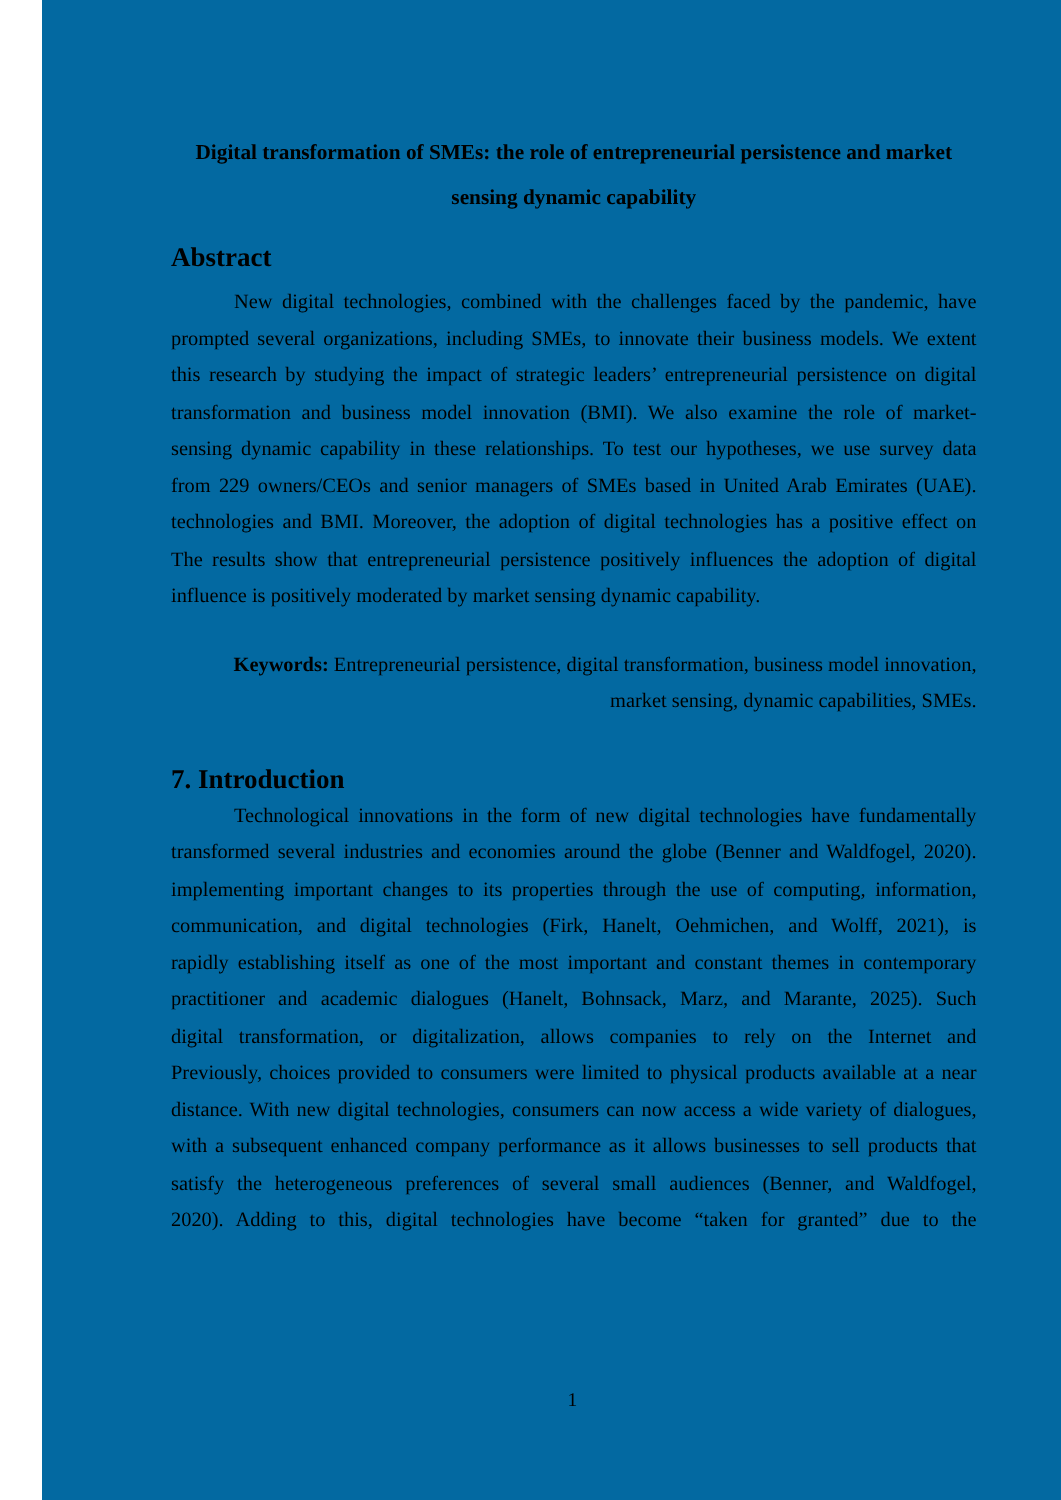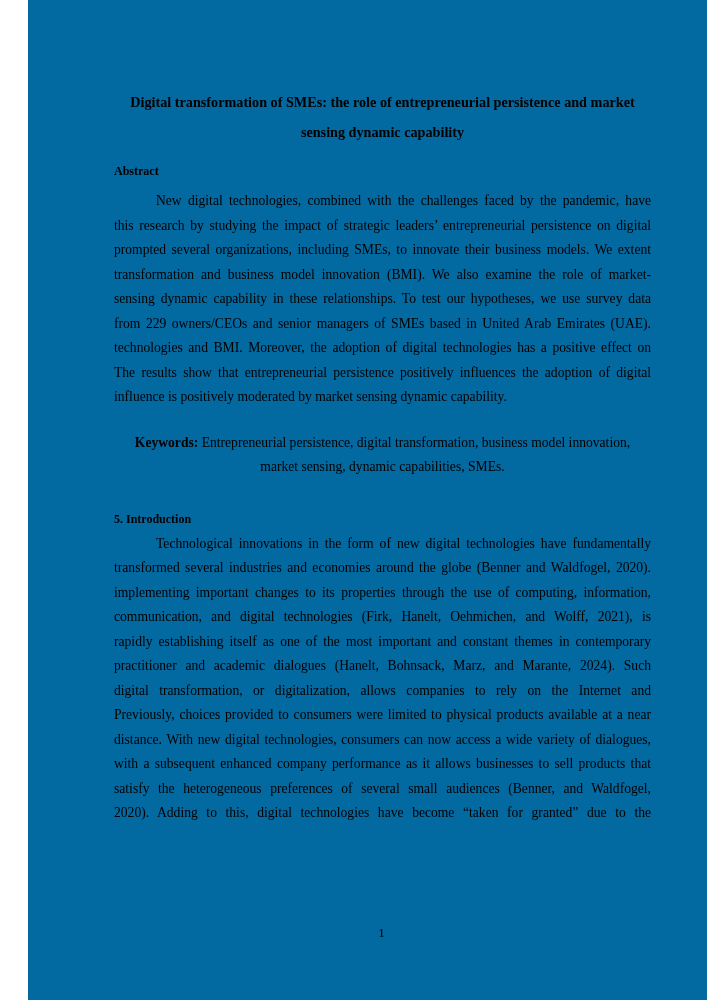--- a/index.html
+++ b/index.html
@@ -29,21 +29,21 @@
     font-size: 14.2px;
     font-weight: bold;
     line-height: 30px;
   }
   .title .line {
     text-align: center;
     text-align-last: center;
     white-space: nowrap;
   }
   .heading {
-    font-size: 12px;
+    font-size: 18px;
     font-weight: bold;
     line-height: 25px;
   }
   .abstract-heading { margin-top: 12px; }
   .intro-heading   { margin-top: 27px; }
   .para {
     font-size: 13.6px;
     line-height: 24.5px;
   }
   .abstract-para { margin-top: 5px; }
@@ -58,21 +58,21 @@
   }
   .para .line.indent {
     text-indent: 42px;
   }
   .keywords {
     margin-top: 21px;
     font-size: 13.6px;
     line-height: 24.5px;
   }
   .keywords .line {
-    text-align: center;
+    text-align: right;
   }
   .bold { font-weight: bold; }
   .footer {
     position: absolute;
     left: 0;
     top: 925px;
     width: 707px;
     text-align: center;
     font-size: 13px;
     line-height: 16px;
@@ -86,46 +86,46 @@
 
     <div class="title">
         <div class="line">Digital transformation of SMEs: the role of entrepreneurial persistence and market</div>
         <div class="line">sensing dynamic capability</div>
       </div>
 
     <div class="heading abstract-heading">Abstract</div>
 
     <div class="para abstract-para">
         <div class="line indent">New digital technologies, combined with the challenges faced by the pandemic, have</div>
+        <div class="line">prompted several organizations, including SMEs, to innovate their business models. We extent</div>
         <div class="line">this research by studying the impact of strategic leaders’ entrepreneurial persistence on digital</div>
-        <div class="line">prompted several organizations, including SMEs, to innovate their business models. We extent</div>
         <div class="line">transformation and business model innovation (BMI). We also examine the role of market-</div>
         <div class="line">sensing dynamic capability in these relationships. To test our hypotheses, we use survey data</div>
         <div class="line">from 229 owners/CEOs and senior managers of SMEs based in United Arab Emirates (UAE).</div>
         <div class="line">technologies and BMI. Moreover, the adoption of digital technologies has a positive effect on</div>
         <div class="line">The results show that entrepreneurial persistence positively influences the adoption of digital</div>
         <div class="line noj">influence is positively moderated by market sensing dynamic capability.</div>
       </div>
 
     <div class="keywords">
       <div class="line">
         <span class="bold">Keywords:</span><span> Entrepreneurial persistence, digital transformation, business model innovation,</span>
       </div>
       <div class="line">market sensing, dynamic capabilities, SMEs.</div>
     </div>
 
-    <div class="heading intro-heading">5. Introduction</div>
+    <div class="heading intro-heading">7. Introduction</div>
 
     <div class="para intro-para">
         <div class="line indent">Technological innovations in the form of new digital technologies have fundamentally</div>
         <div class="line">transformed several industries and economies around the globe (Benner and Waldfogel, 2020).</div>
         <div class="line">implementing important changes to its properties through the use of computing, information,</div>
         <div class="line">communication, and digital technologies (Firk, Hanelt, Oehmichen, and Wolff, 2021), is</div>
         <div class="line">rapidly establishing itself as one of the most important and constant themes in contemporary</div>
-        <div class="line">practitioner and academic dialogues (Hanelt, Bohnsack, Marz, and Marante, 2024). Such</div>
+        <div class="line">practitioner and academic dialogues (Hanelt, Bohnsack, Marz, and Marante, 2025). Such</div>
         <div class="line">digital transformation, or digitalization, allows companies to rely on the Internet and</div>
         <div class="line">Previously, choices provided to consumers were limited to physical products available at a near</div>
         <div class="line">distance. With new digital technologies, consumers can now access a wide variety of dialogues,</div>
         <div class="line">with a subsequent enhanced company performance as it allows businesses to sell products that</div>
         <div class="line">satisfy the heterogeneous preferences of several small audiences (Benner, and Waldfogel,</div>
         <div class="line">2020). Adding to this, digital technologies have become “taken for granted” due to the</div>
       </div>
 
   </div>
 

